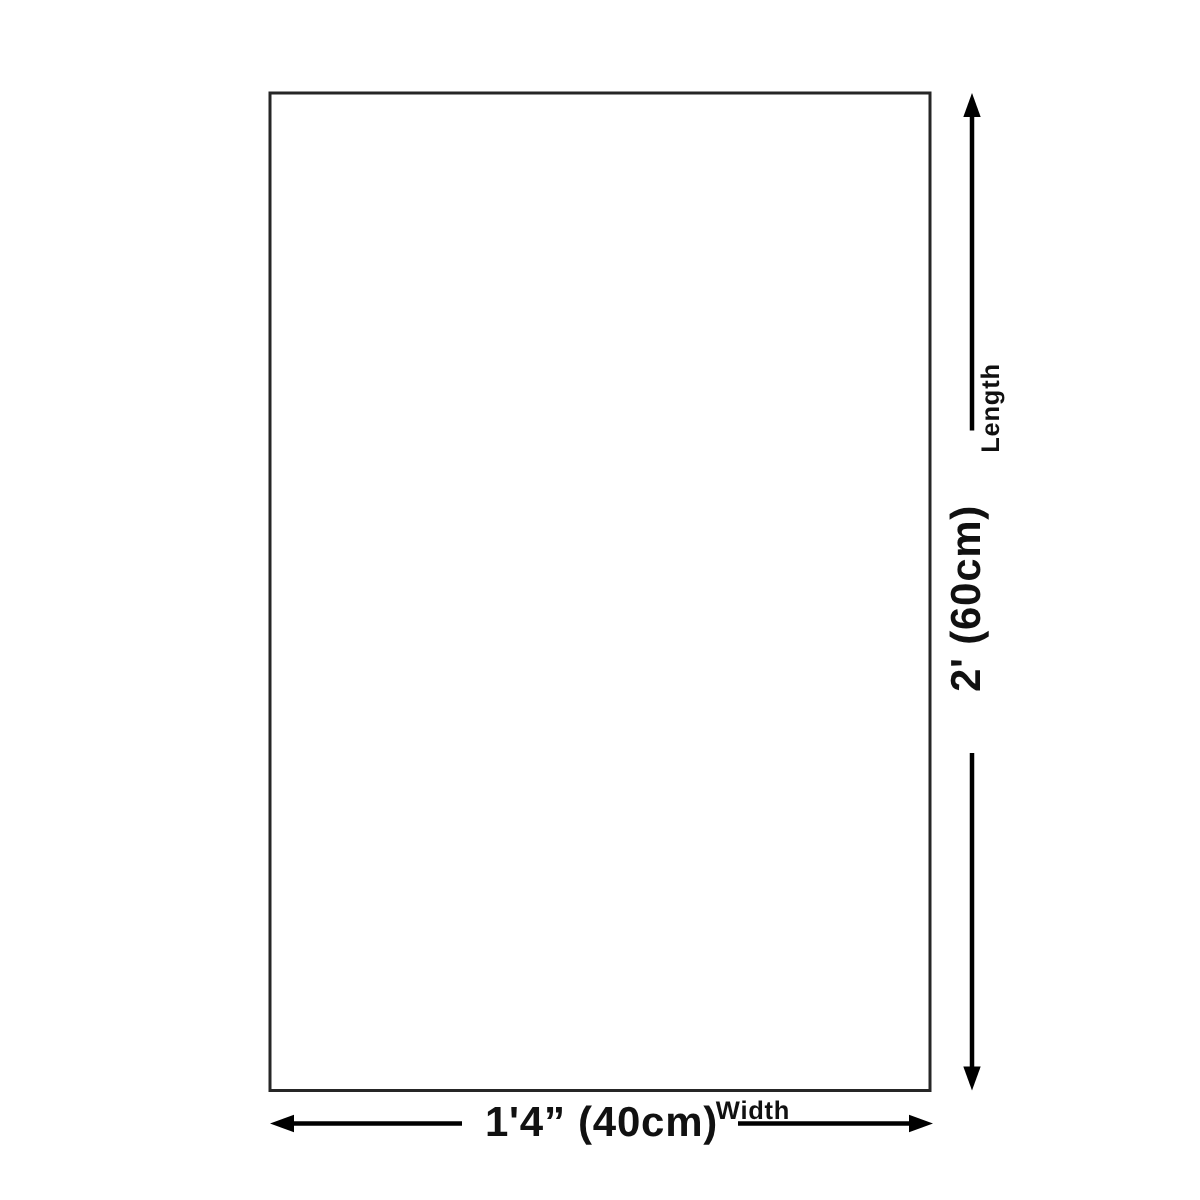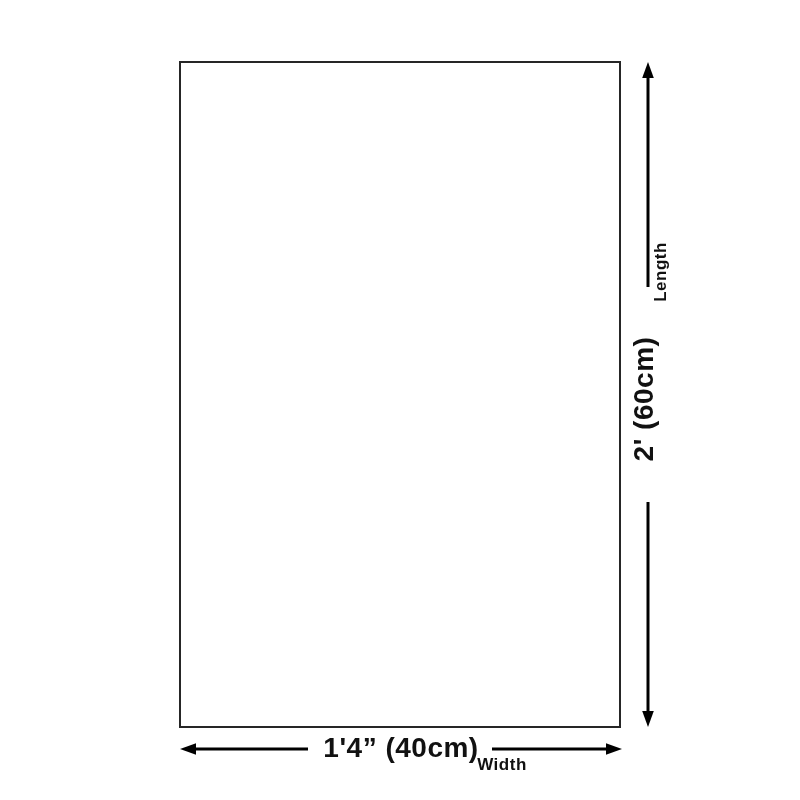--- a/index.html
+++ b/index.html
@@ -86,15 +86,15 @@
       <polygon class="dim-head" points="622,749 606,743.2 606,754.8"></polygon>
     </g>
   </svg>
 
   <div class="label axis-label v-center" style="left:661px; top:272px;">Length</div>
 
   <div class="label value-label v-center" style="left:644px; top:399px;">2' (60cm)</div>
 
   <div class="label value-label h-center" style="left:401px; top:748px;">1'4” (40cm)</div>
 
-  <div class="label axis-label h-center" style="left:502px; top:765px;">Width</div>
+  <div class="label axis-label h-center" style="left:502px; top:741px;">Width</div>
 
 </div>
 
 </body></html>

